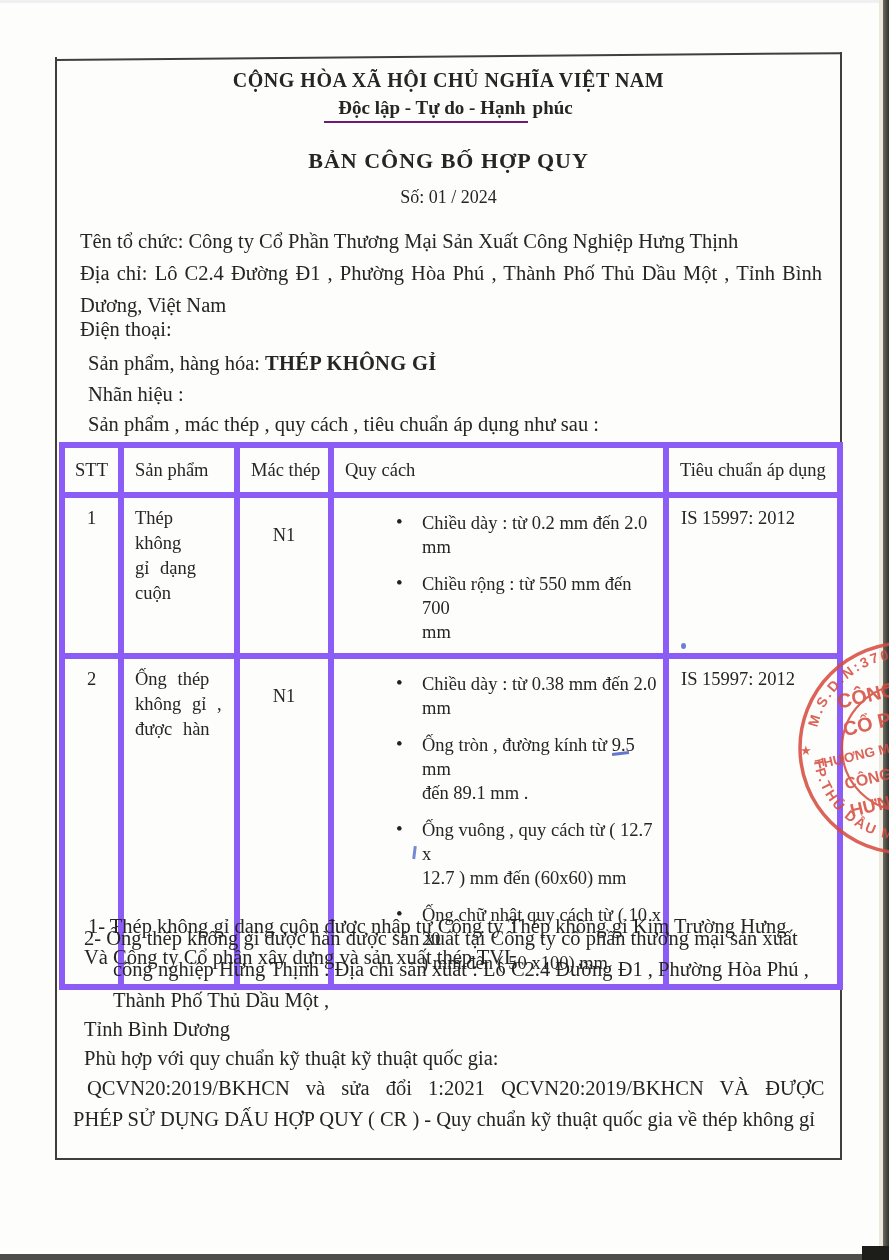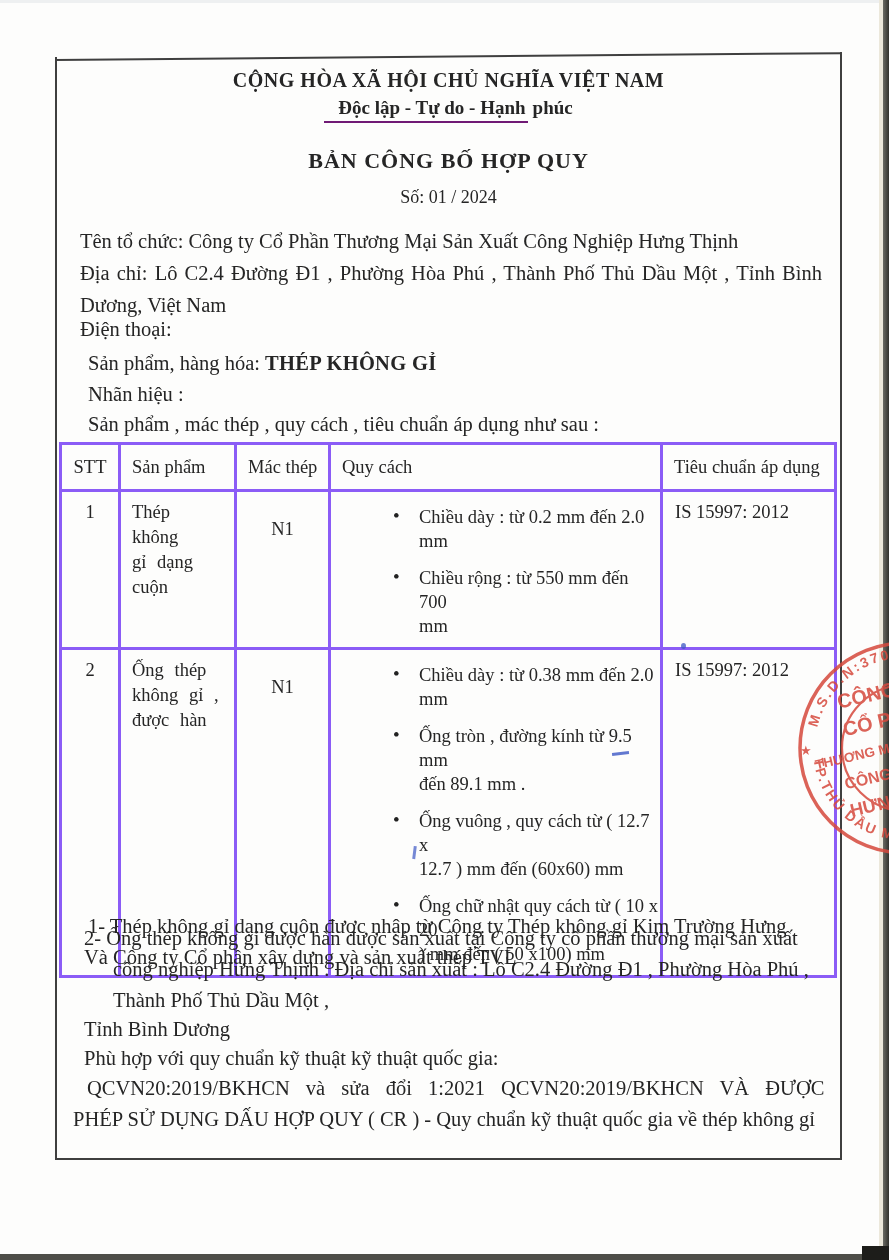--- a/index.html
+++ b/index.html
@@ -31,21 +31,21 @@
   .p-org{left:80px;top:225px;width:745px;}
   .p-addr{left:80px;top:257px;width:742px;text-align:justify;}
   .p-phone{left:80px;top:313px;}
   .p-product{left:88px;top:347px;}
   .p-product b{letter-spacing:.3px;}
   .p-brand{left:88px;top:378px;}
   .p-intro{left:88px;top:408px;}
   
   .spec-table{position:absolute;left:59px;top:442px;border-collapse:collapse;table-layout:fixed;
               font-size:18.5px;line-height:24px;}
-  .spec-table th,.spec-table td{border:3px solid #8b5cf6;vertical-align:top;font-weight:normal;}
+  .spec-table th,.spec-table td{border:6px solid #8b5cf6;vertical-align:top;font-weight:normal;}
   .spec-table th{height:44px;vertical-align:middle;text-align:left;padding:0 0 0 11px;}
   .spec-table th.th-stt{text-align:center;padding:0;}
   .r1{height:92px;} .r2{height:234px;}
   .c-stt{text-align:center;padding-top:8px;}
   .c-prod{padding:8px 8px 0 11px;white-space:pre-line;word-spacing:6px;line-height:25px;}
   .c-grade{text-align:center;padding-top:25px;}
   .c-specs{padding:0;}
   .c-specs ul{list-style:none;margin:9px 0 0 0;padding:0;}
   .c-specs li{position:relative;padding-left:88px;margin-bottom:9px;}
   .c-specs li::before{content:"•";position:absolute;left:62px;top:-1px;font-size:19px;color:#222;}

